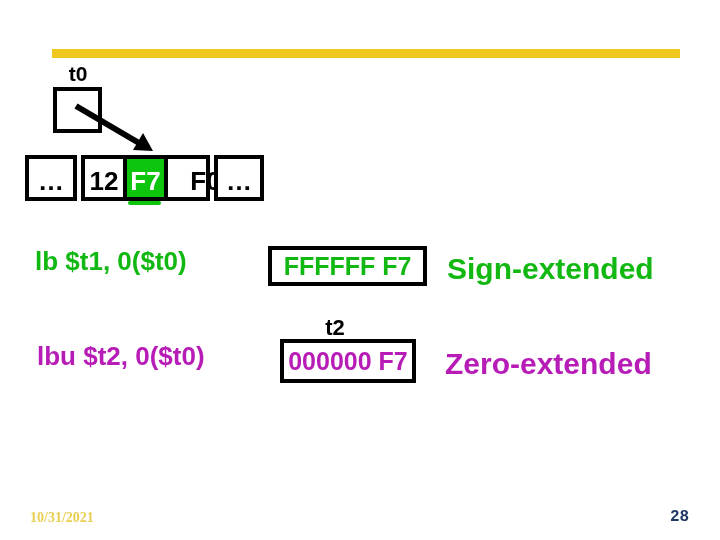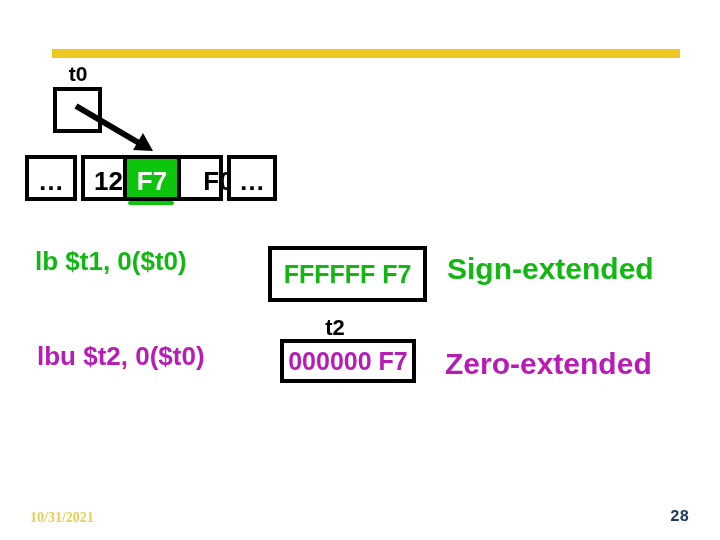--- a/index.html
+++ b/index.html
@@ -76,23 +76,23 @@
     display: flex;
     align-items: flex-end;
     justify-content: center;
     font-size: 26px;
     font-weight: bold;
     color: #000;
     position: relative;
   }
   .cell span { margin-bottom: 3px; line-height: 1; }
   .cell.c-ellipsis-l { width: 52px; margin-right: 4px; }
-  .cell.c-12 { width: 46px; justify-content: flex-end; }
+  .cell.c-12 { width: 46px; }
   .cell.c-f7 {
-    width: 58px;
+    width: 45px;
     margin-left: -4px;
     background: var(--green_cell);
     color: #ffffff;
   }
   .cell.c-f7::after {
     content: "";
     position: absolute;
     left: 1px;
     right: 3px;
     bottom: -8px;
@@ -128,21 +128,21 @@
     box-sizing: border-box;
     border: 4px solid #000;
     background: #fff;
     display: flex;
     align-items: center;
     justify-content: center;
     font-size: 25px;
     font-weight: bold;
     white-space: nowrap;
   }
-  .value-box.t1 { left: 268px; top: 246px; width: 159px; height: 56px; color: var(--green_text); }
+  .value-box.t1 { left: 268px; top: 246px; width: 159px; height: 40px; color: var(--green_text); }
   .value-box.t2 { left: 268px; top: 339px; width: 136px; height: 44px; color: var(--magenta); margin-left: 12px; }
 
   .note {
     position: absolute;
     font-size: 30px;
     font-weight: bold;
     white-space: nowrap;
   }
   .note.sign { left: 447px; top: 252px; color: var(--green_text); }
   .note.zero { left: 445px; top: 347px; color: var(--magenta); }

